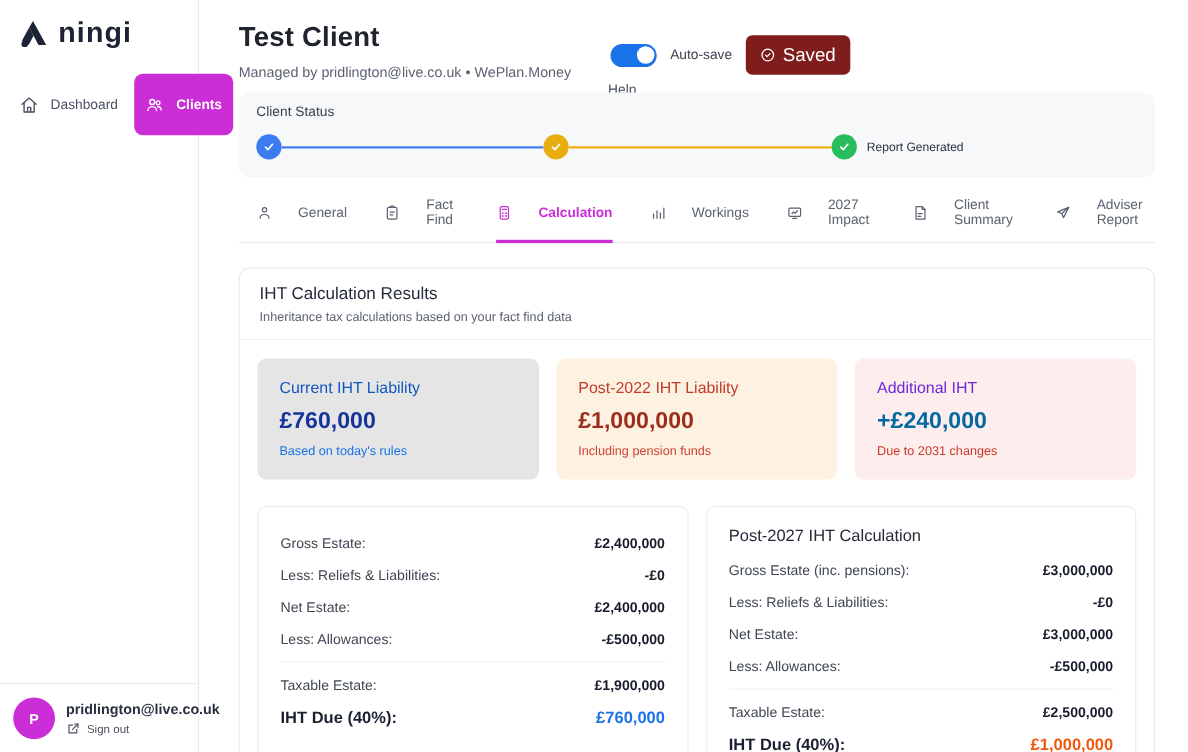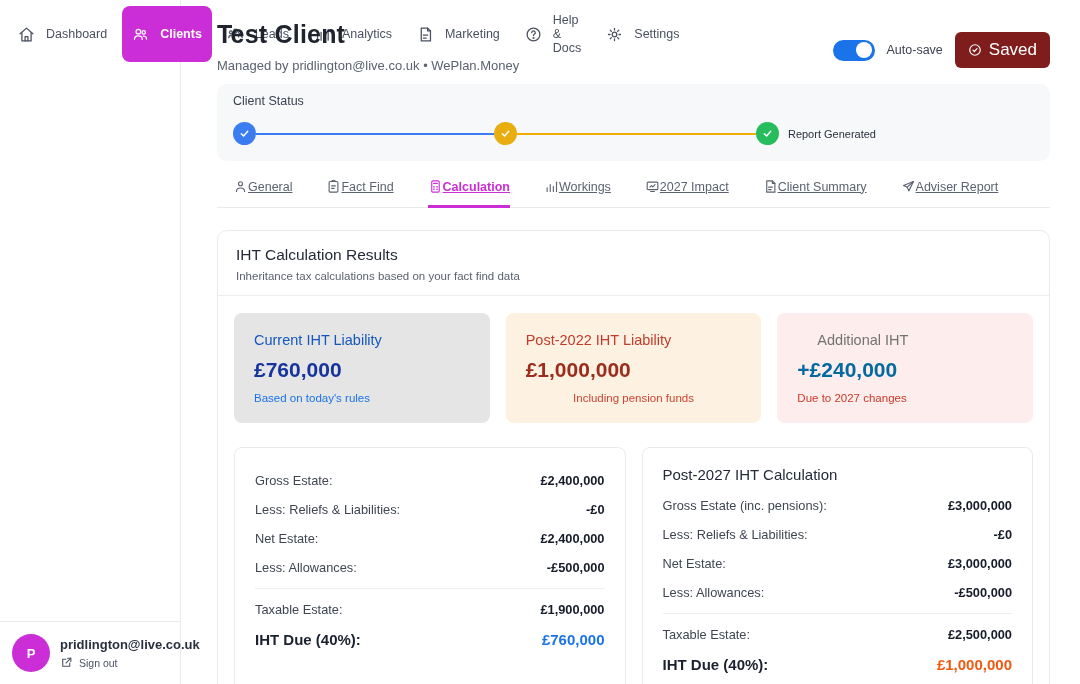--- a/index.html
+++ b/index.html
@@ -22,21 +22,21 @@
   .user-box { border-top:1px solid #e8eaee; padding:12px 12px; display:flex; gap:10px; align-items:center; }
   .avatar { width:38px; height:38px; border-radius:50%; background:#cb2ed6; color:#fff;
             display:flex; align-items:center; justify-content:center; font-size:13px; font-weight:bold; flex:none;}
   .user-email { font-size:13px; font-weight:bold; color:#2a3040; }
   .signout { display:flex; align-items:center; gap:6px; margin-top:4px; font-size:10.5px;
              color:#4a5160; cursor:pointer; }
   .signout svg { width:13px; height:13px; }
 
   
   .main { flex:1; padding:20px 30px 0 36px; overflow:hidden; }
-  .hdr-row { display:flex; justify-content:space-between; align-items:flex-start;gap:36px; }
+  .hdr-row { display:flex; align-items:flex-start;gap:36px; }
   .page-title { font-size:25px; font-weight:bold; color:#20242e; letter-spacing:.2px; }
   .page-sub { font-size:13px; color:#5b6270; margin-top:9px; }
   .hdr-controls { display:flex; align-items:center; gap:12px; margin-top:12px; }
   .toggle { width:42px; height:21px; border-radius:11px; background:#1a73e8; position:relative; cursor:pointer; }
   .toggle-knob { position:absolute; right:2.5px; top:2.5px; width:16px; height:16px; border-radius:50%; background:#fff; }
   .autosave-lbl { font-size:12.5px; color:#3c4250; }
   .saved-btn { display:flex; align-items:center; gap:7px; background:#7f1d1d; color:#fff;
                border:none; border-radius:6px; padding:8px 13px; font-size:17px; font-weight:normal; cursor:pointer;
                font-family:inherit; }
   .saved-btn svg { width:14px; height:14px; }
@@ -49,40 +49,40 @@
            justify-content:center; flex:none; }
   .pcirc svg { width:11px; height:11px; }
   .pline { height:2px; flex:1; }
   .c-blue { background:#3b7cf0; } .l-blue { background:#3b7cf0; }
   .c-amber { background:#e8ad0e; } .l-amber { background:#f0ae00; }
   .c-green { background:#27bd5c; }
   .pfinal { font-size:11px; color:#2a3040; margin-left:9px; white-space:nowrap; }
 
   
   .tabs { display:flex; gap:34px; margin-top:18px; border-bottom:1px solid #e8eaee; padding-left:16px; }
-  .tab { display:flex; align-items:center; gap:0; padding-bottom:11px; font-size:12.5px;
-         color:#5b6270; cursor:pointer; border-bottom:3px solid transparent; margin-bottom:-1px;text-decoration:underline; }
+  .tab { display:flex; align-items:center; gap:23px; padding-bottom:11px; font-size:12.5px;
+         color:#5b6270; cursor:pointer; border-bottom:3px solid transparent; margin-bottom:-1px; }
   .tab svg { width:15px; height:15px; }
   .tab.active { color:#cb2ed6; font-weight:bold; border-bottom-color:#cb2ed6; }
 
   
   .results-card { margin-top:22px; border:1px solid #e8eaee; border-radius:10px; background:#fff; }
   .results-hdr { padding:15px 18px 13px; border-bottom:1px solid #eceef2; }
   .results-title { font-size:15.5px; font-weight:400; color:#242a38; }
   .results-sub { font-size:11.5px; color:#5b6270; margin-top:6px; }
   .stat-row { display:flex; gap:16px; padding:17px 16px 8px; }
   .stat-card { flex:1; border-radius:8px; padding:19px 20px; }
   .stat-title { font-size:14.5px; font-weight:500; }
   .stat-value { font-size:21px; font-weight:bold; margin-top:10px; }
   .stat-note { font-size:11.5px; font-weight:500; margin-top:10px; }
   .t-blue { background:#e5e5e5; } .t-blue .stat-title { color:#1557c0; }
   .t-blue .stat-value { color:#16349c; } .t-blue .stat-note { color:#1a73e8; }
   .t-amber { background:#fdf2e2; } .t-amber .stat-title { color:#c23b2b; }
-  .t-amber .stat-value { color:#9c2d1c; } .t-amber .stat-note { color:#cd4433;text-align:center; }
-  .t-red { background:#fdedec; } .t-red .stat-title { color:#737373;margin-left:20px; }
+  .t-amber .stat-value { color:#9c2d1c; } .t-amber .stat-note { color:#cd4433; }
+  .t-red { background:#fdedec; } .t-red .stat-title { color:#6d28d9; }
   .t-red .stat-value { color:#0369a1; } .t-red .stat-note { color:#c93a2a; }
 
   
   .tables-row { display:flex; gap:16px; padding:16px 16px 16px; }
   .calc-table { flex:1; border:1px solid #e8eaee; border-radius:8px; padding:18px 20px; background:#fff; }
   .calc-title { font-size:15px; font-weight:500; color:#242a38; margin-bottom:8px; }
   .crow { display:flex; justify-content:space-between; align-items:baseline; padding:7px 0; }
   .crow .lbl { font-size:12.8px; color:#3f4652; }
   .crow .val { font-size:12.8px; font-weight:bold; color:#171c2b; }
   .crow.big .lbl { font-size:15px; font-weight:bold; color:#1b2130; }
@@ -90,20 +90,30 @@
   .v-blue { color:#1a73e8 !important; }
   .v-orange { color:#f0590e !important; }
   .divider { height:1px; background:#eceef2; margin:6px 0; }
 </style>
 </head>
 <body>
 
 <div class="app">
 
   <aside class="sidebar">
+    <div class="logo">
+      <span style="display:flex;">
+        <svg width="30" height="26" viewBox="0 0 30 26" fill="none">
+          <path d="M14 2 L26 24 L19 24 L10.5 8 Z" fill="#1d2335"></path>
+          <path d="M10.5 8 L4 20 L10 24 L14.5 15.5 Z" fill="#1d2335"></path>
+          <circle cx="6.5" cy="23" r="3" fill="#1d2335"></circle>
+        </svg>
+      </span>
+      <span class="logo-word">ningi</span>
+    </div>
     <nav class="nav">
       <div class="nav-item">
         <span style="display:flex;">
           <svg viewBox="0 0 24 24" fill="none" stroke="currentColor" stroke-width="1.8" stroke-linecap="round" stroke-linejoin="round">
               <path d="M3 11 L12 3 L21 11"></path>
               <path d="M5.5 9.5 V21 H18.5 V9.5"></path>
               <path d="M10 21 v-6 h4 v6"></path>
             </svg>
         </span>
         <span>Dashboard</span>
@@ -328,21 +338,21 @@
           <div class="stat-note">Based on today's rules</div>
         </div>
         <div class="stat-card t-amber">
           <div class="stat-title">Post-2022 IHT Liability</div>
           <div class="stat-value">£1,000,000</div>
           <div class="stat-note">Including pension funds</div>
         </div>
         <div class="stat-card t-red">
           <div class="stat-title">Additional IHT</div>
           <div class="stat-value">+£240,000</div>
-          <div class="stat-note">Due to 2027 changes</div>
+          <div class="stat-note">Due to 2031 changes</div>
         </div>
       </div>
 
       <div class="tables-row">
 
         <div class="calc-table">
           <div class="crow">
             <span class="lbl">Gross Estate:</span>
             <span class="val">£2,400,000</span>
           </div>

